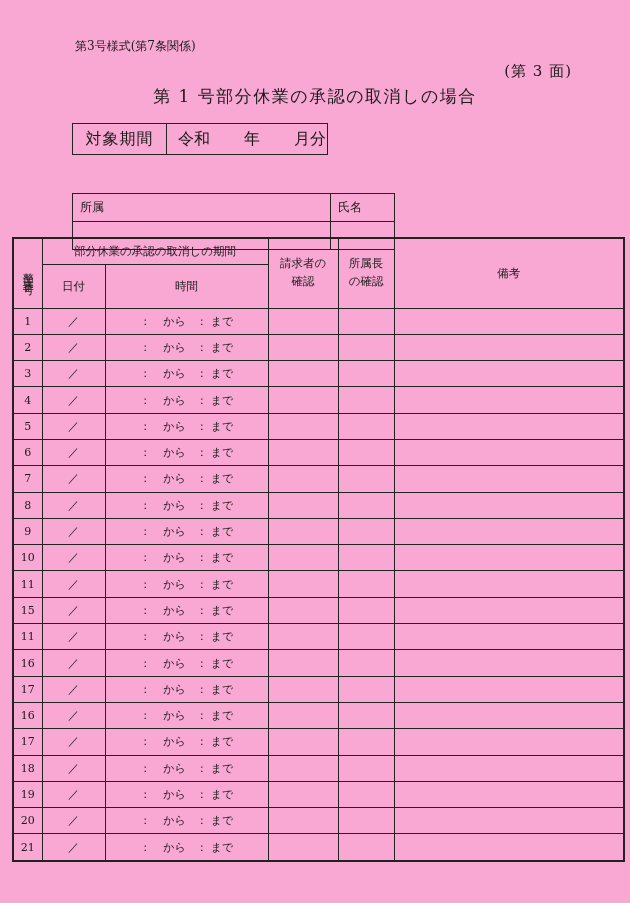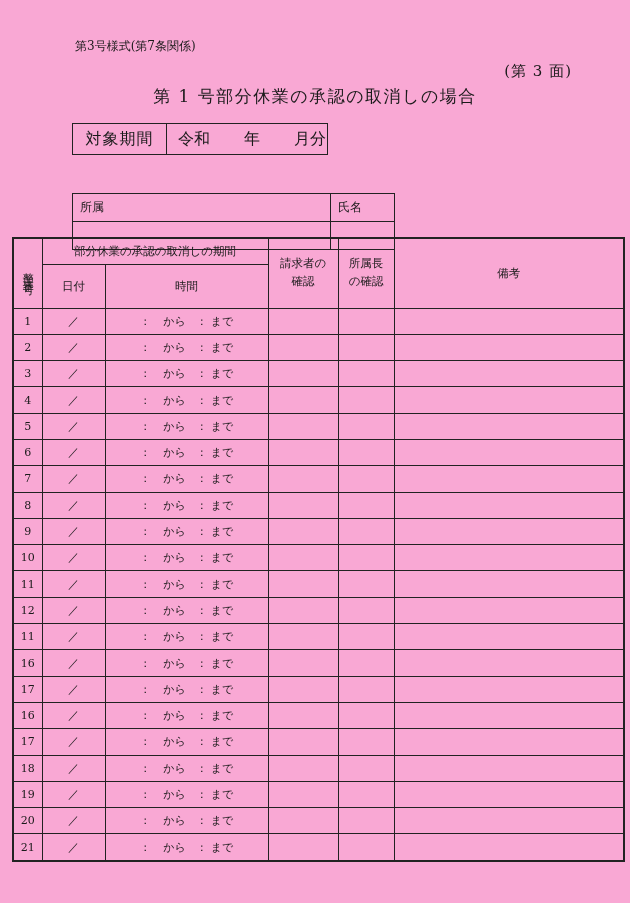--- a/index.html
+++ b/index.html
@@ -274,21 +274,21 @@
           <span class="t-colon1">：</span>
           <span class="t-from">から</span>
           <span class="t-colon2">：</span>
           <span class="t-until">まで</span>
         </td>
         <td></td>
         <td></td>
         <td></td>
       </tr>
         <tr>
-        <td class="num-cell">12</td>
+        <td class="num-cell">15</td>
         <td class="date-cell">／</td>
         <td class="time-cell">
           <span class="t-colon1">：</span>
           <span class="t-from">から</span>
           <span class="t-colon2">：</span>
           <span class="t-until">まで</span>
         </td>
         <td></td>
         <td></td>
         <td></td>

